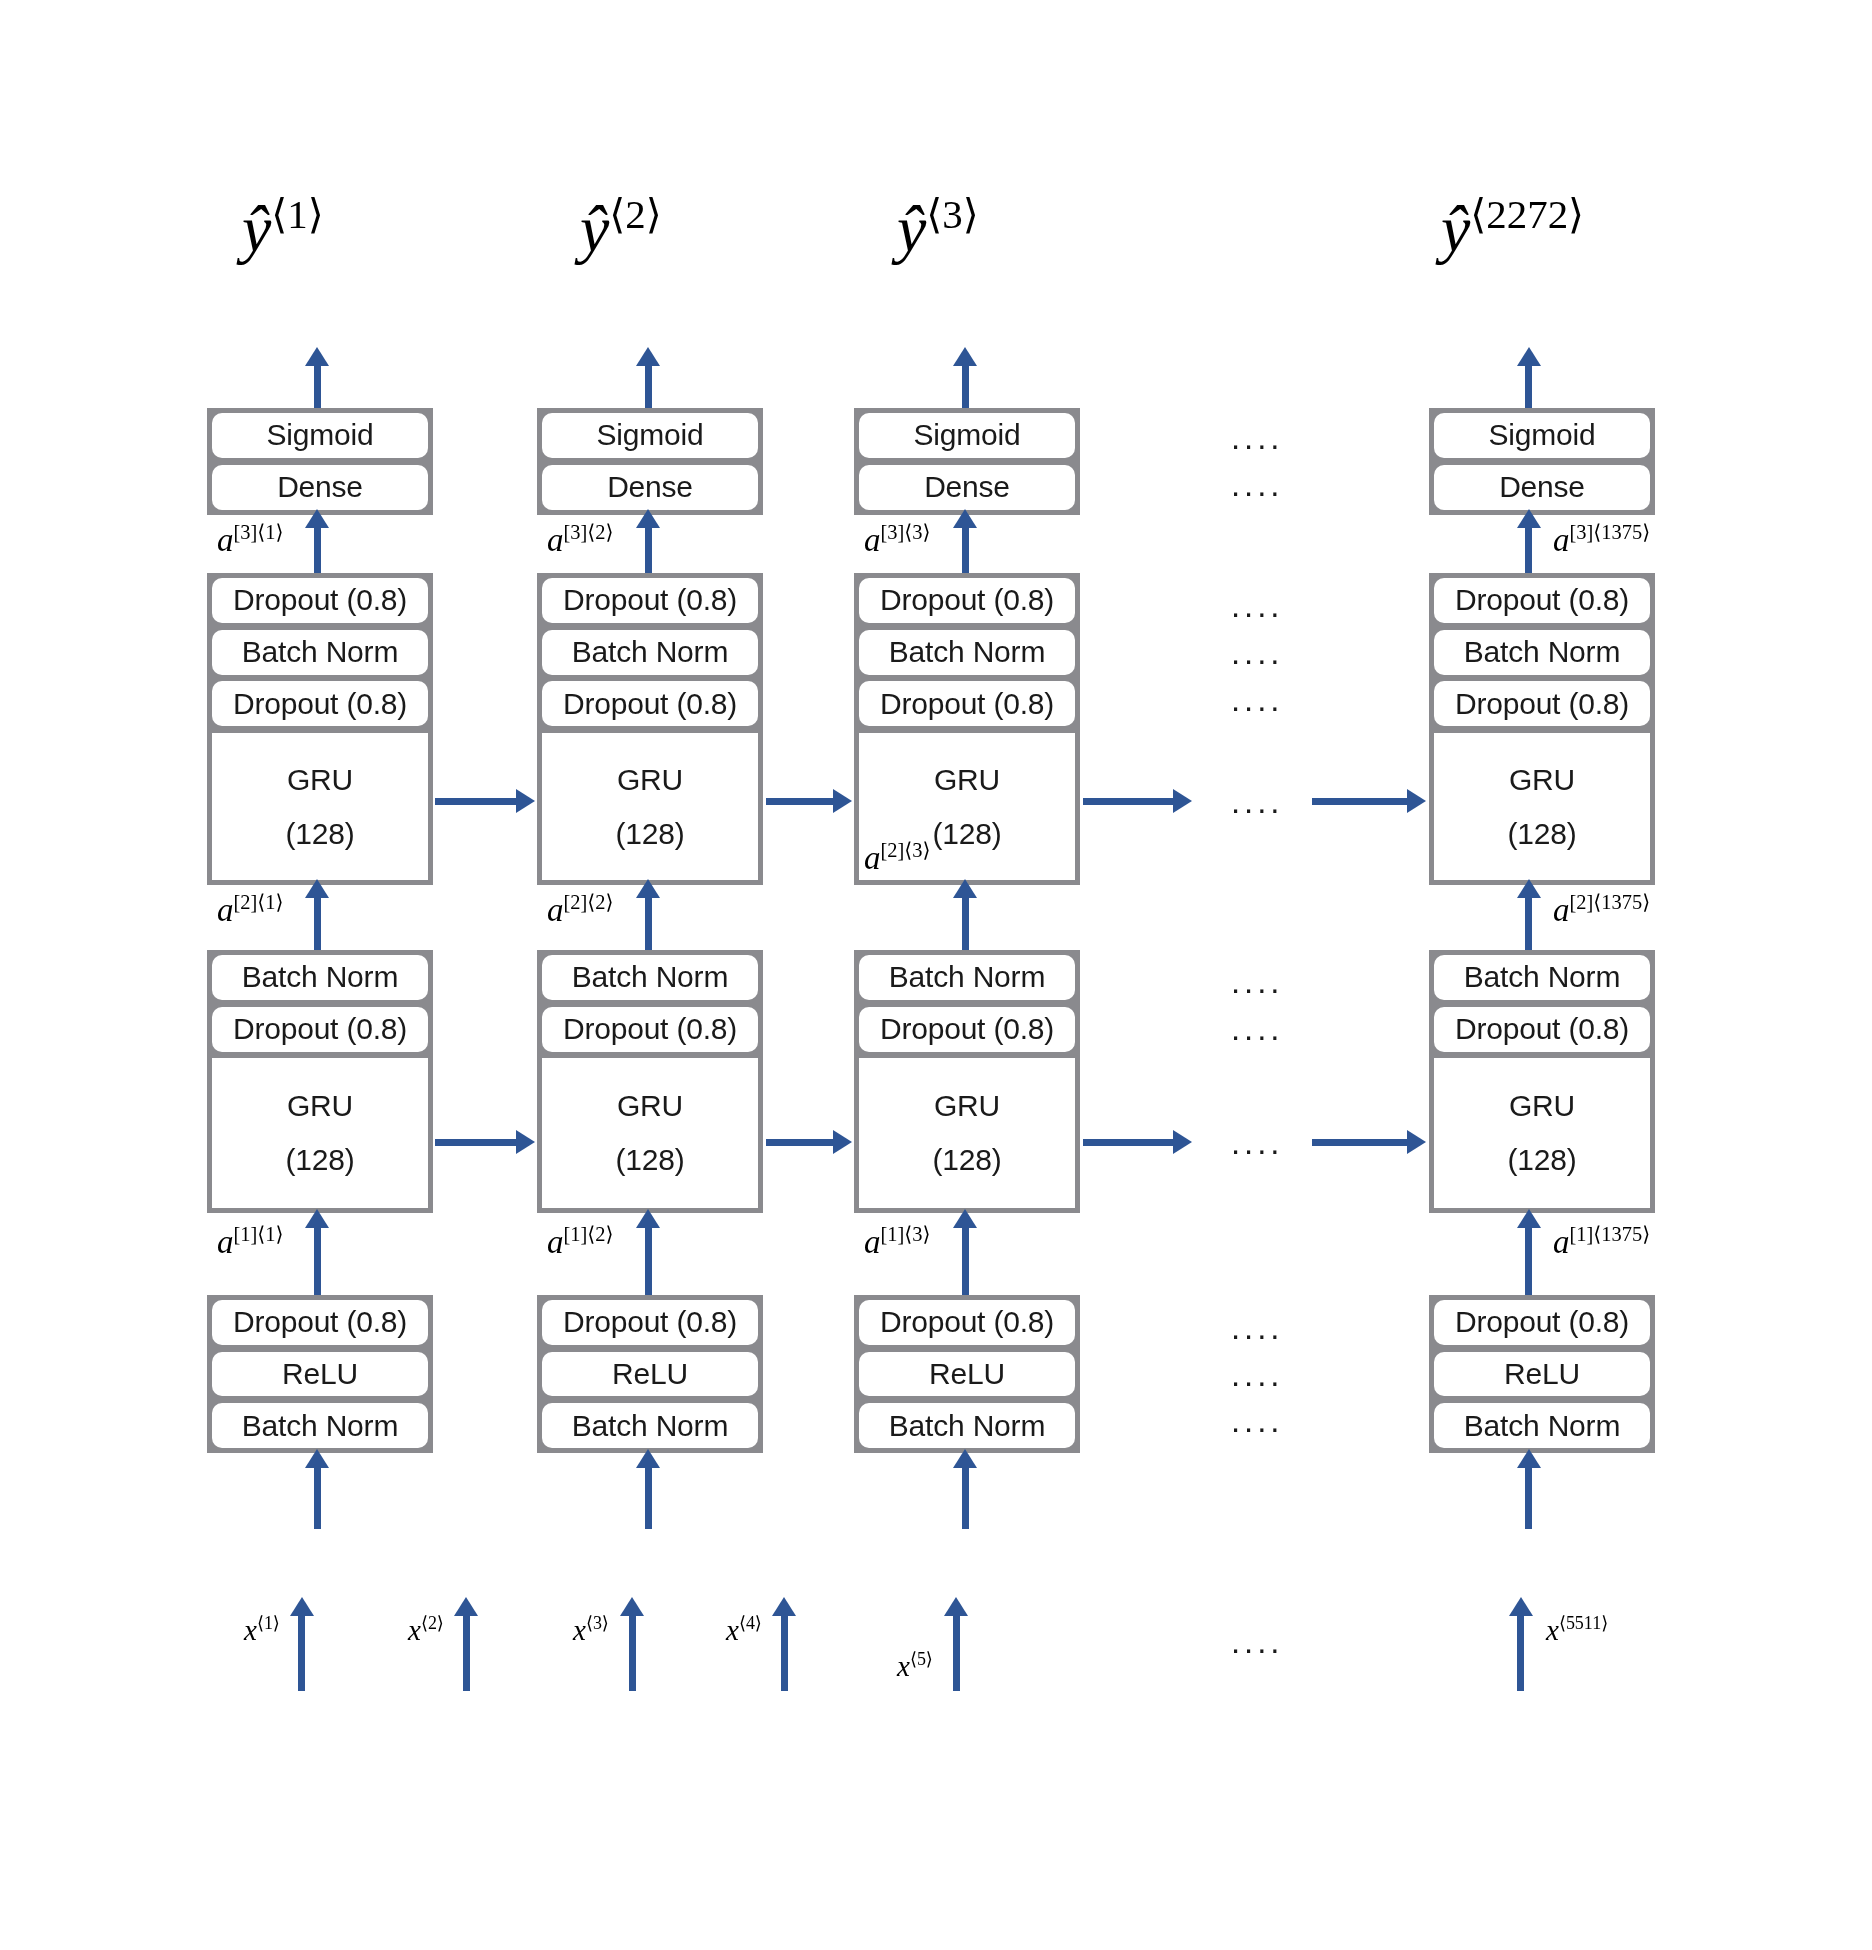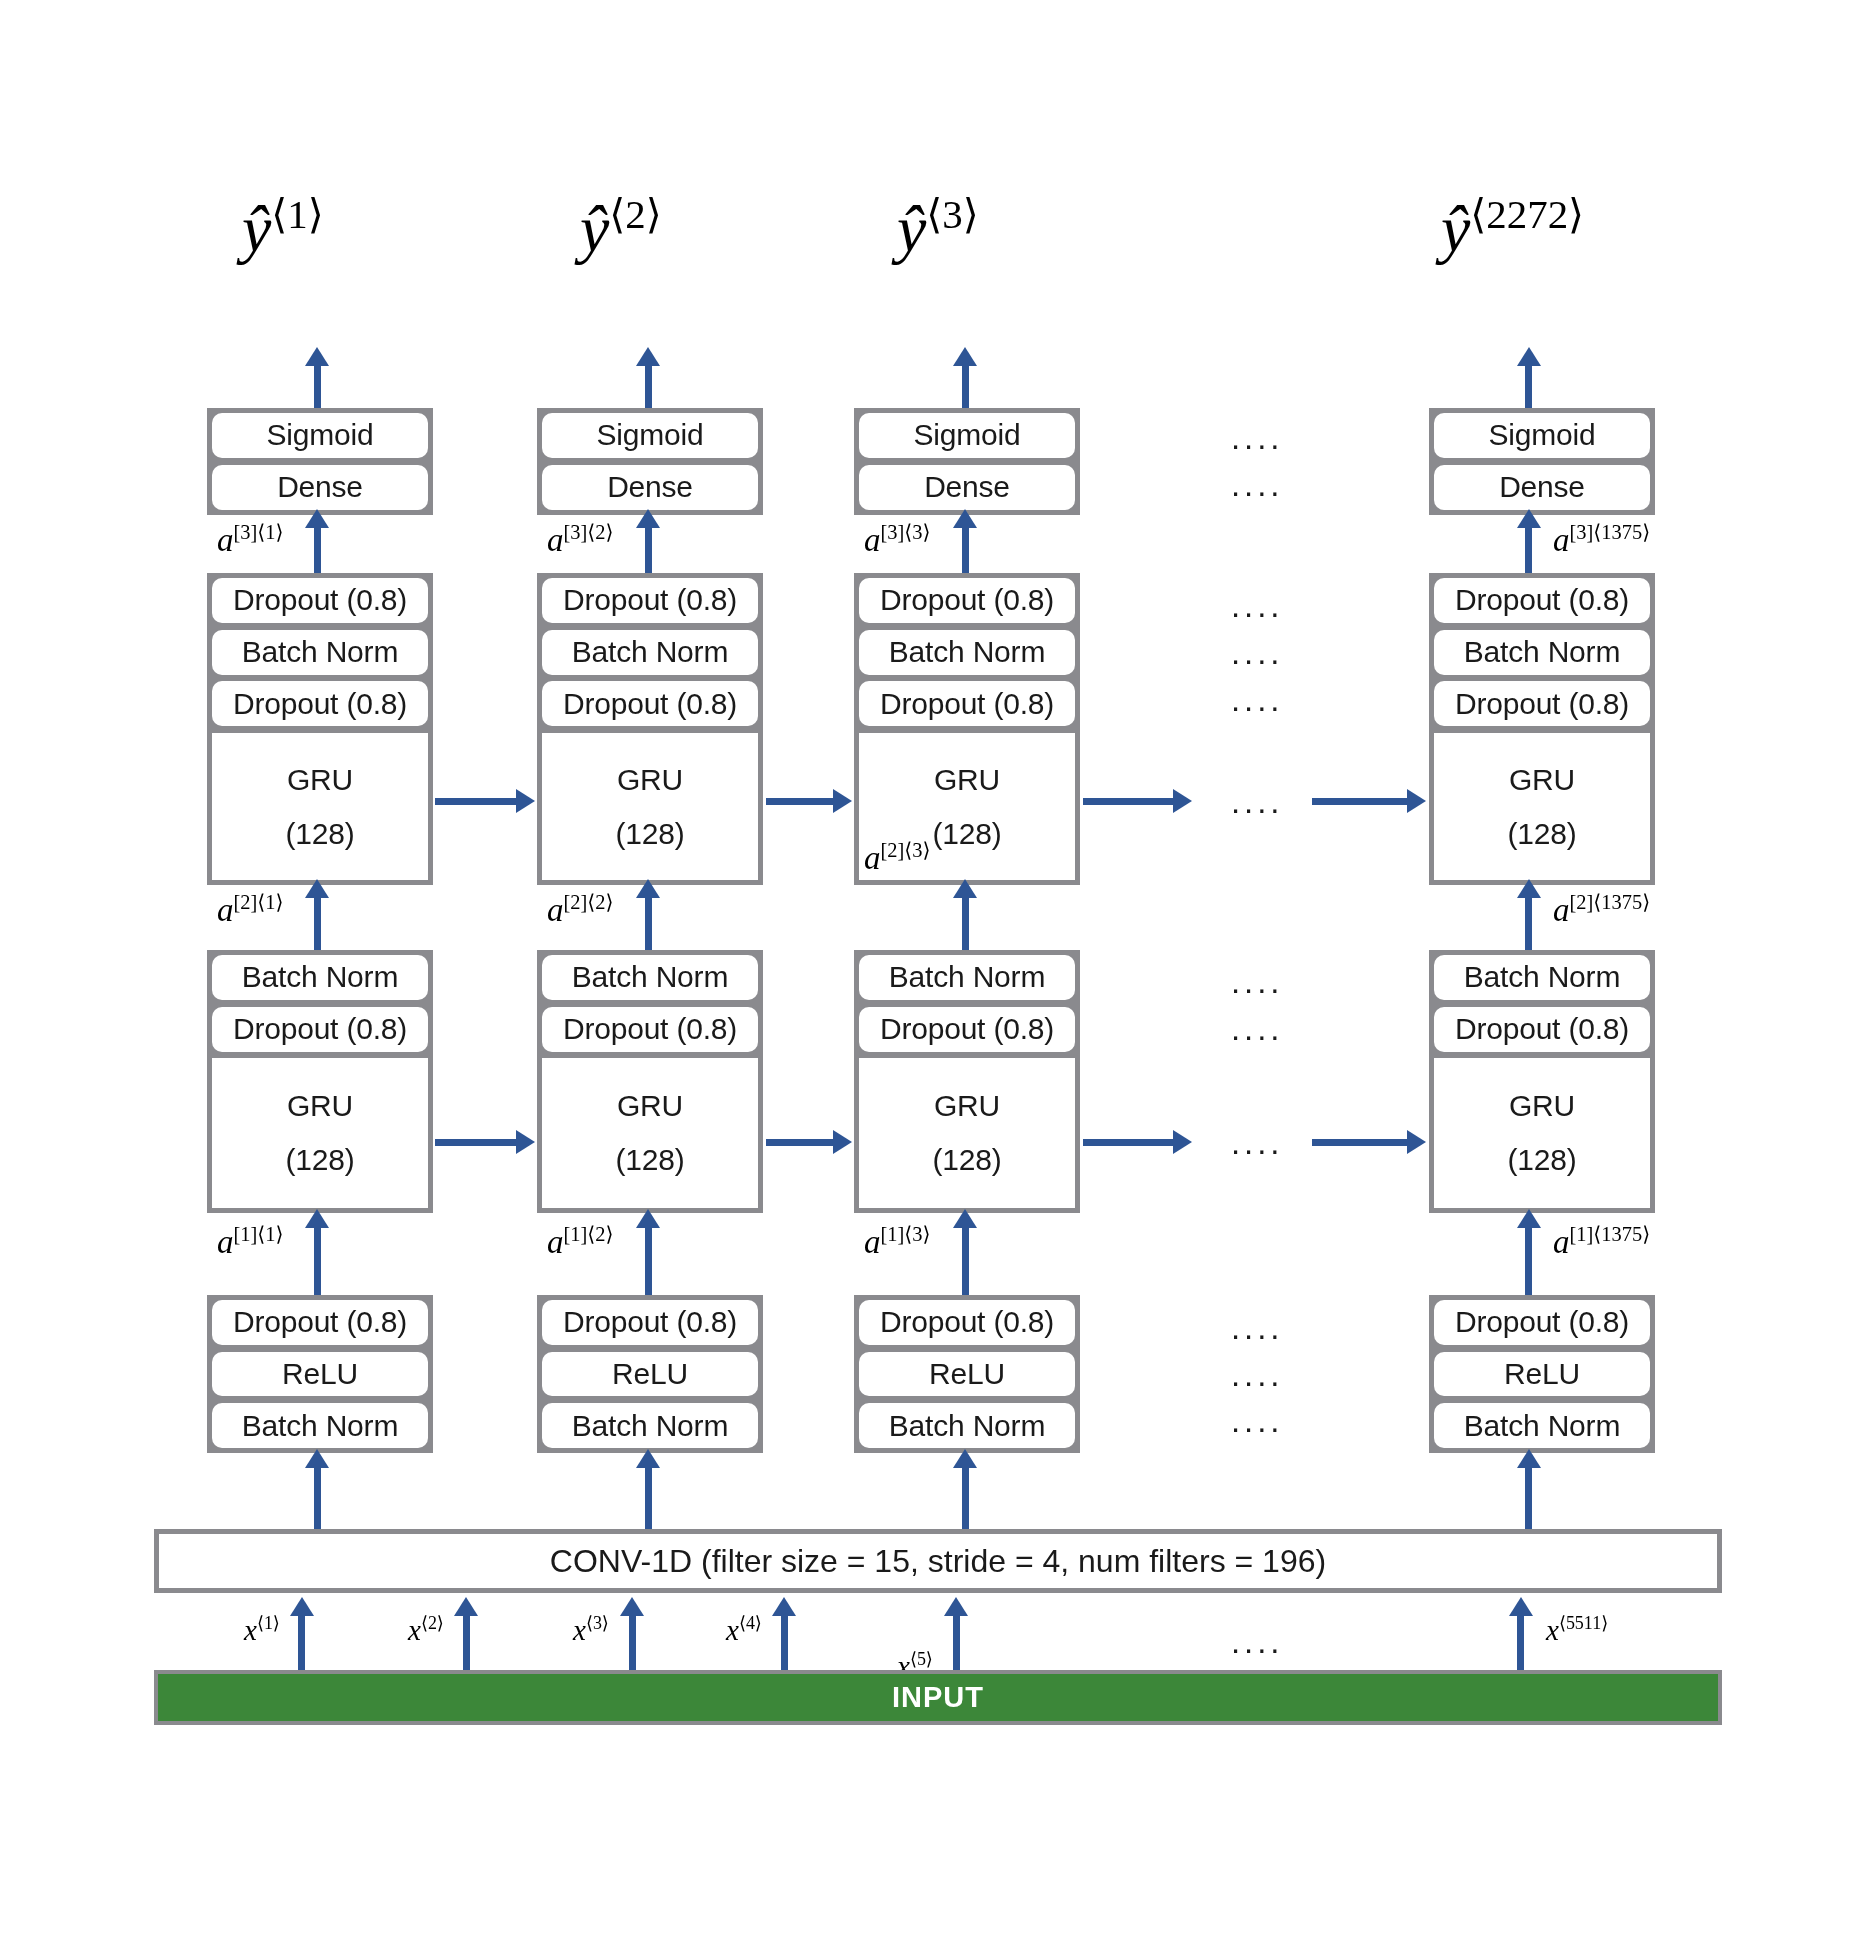--- a/index.html
+++ b/index.html
@@ -378,23 +378,20 @@
 
   <div class="vhead" style="left:305px;top:1449px;"></div>
   <div class="vline" style="left:314px;top:1467px;height:62px;"></div>
   <div class="vhead" style="left:636px;top:1449px;"></div>
   <div class="vline" style="left:645px;top:1467px;height:62px;"></div>
   <div class="vhead" style="left:953px;top:1449px;"></div>
   <div class="vline" style="left:962px;top:1467px;height:62px;"></div>
   <div class="vhead" style="left:1517px;top:1449px;"></div>
   <div class="vline" style="left:1525px;top:1467px;height:62px;"></div>
 
-  <div class="convbar" style="left:154px;top:1529px;width:1568px;height:64px;">
-    <div class="inner">CONV-1D (filter size = 15, stride = 4, num filters = 196)</div>
-  </div>
 
   <div class="math xlab" style="left:244px;top:1614px;">
     <i>x</i><sup>⟨1⟩</sup>
   </div>
   <div class="vhead" style="left:290px;top:1597px;"></div>
   <div class="vline" style="left:298px;top:1615px;height:76px;"></div>
 
   <div class="math xlab" style="left:408px;top:1614px;">
     <i>x</i><sup>⟨2⟩</sup>
   </div>
@@ -420,18 +417,15 @@
   <div class="vline" style="left:953px;top:1615px;height:76px;"></div>
 
   <div class="dots" style="left:1231px;top:1625px;">....</div>
 
   <div class="vhead" style="left:1509px;top:1597px;"></div>
   <div class="vline" style="left:1517px;top:1615px;height:76px;"></div>
   <div class="math xlab" style="left:1546px;top:1614px;">
     <i>x</i><sup>⟨5511⟩</sup>
   </div>
 
-  <div class="inputbar" style="left:154px;top:1670px;width:1568px;height:55px;background:#8a8a8e;">
-    <div class="inner" style="background:#3c8739;">INPUT</div>
-  </div>
 
 </div>
 
 
 </body></html>

